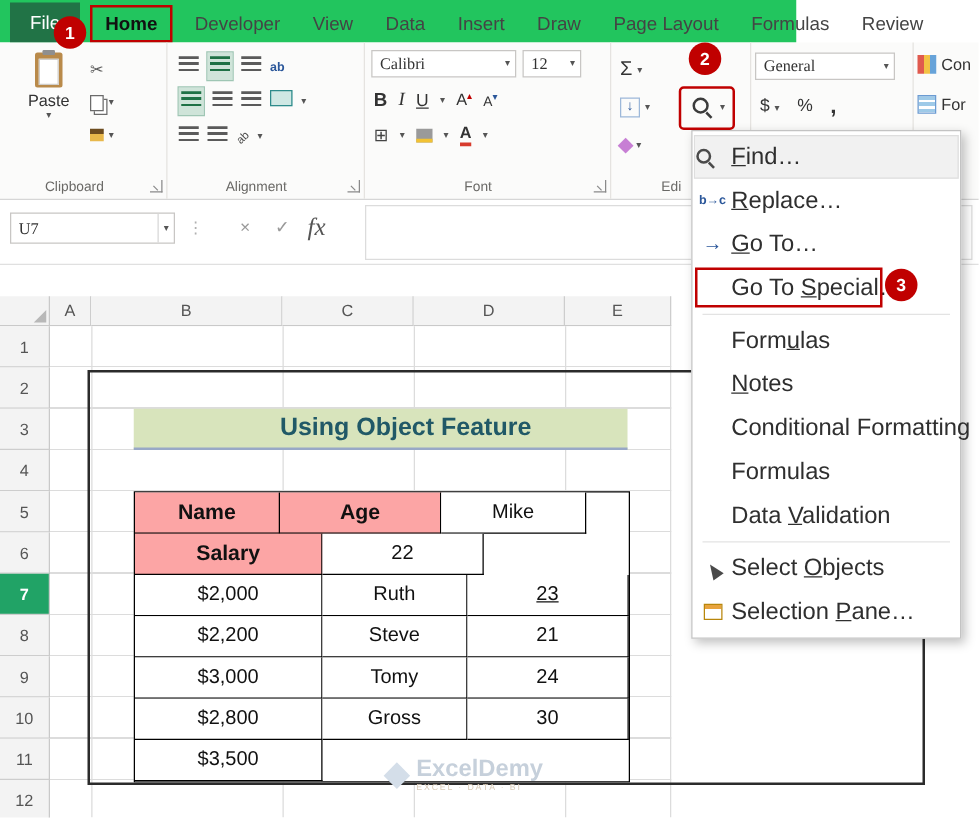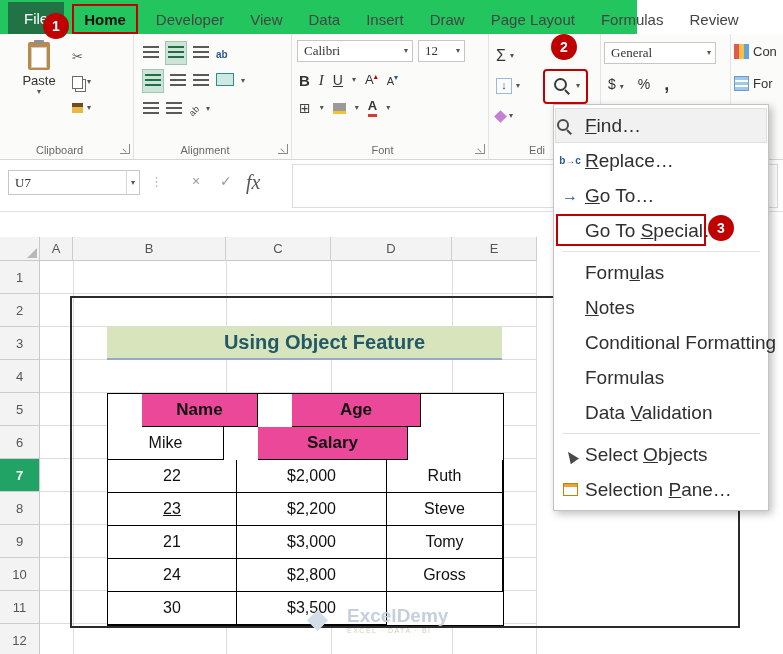--- a/index.html
+++ b/index.html
@@ -101,23 +101,23 @@
   .rowhdrs{position:absolute;left:0;top:261px;width:40px;}
   .rowh{width:40px;height:33px;box-sizing:border-box;border-right:1px solid #C9C9C9;border-bottom:1px solid #CDCDCD;background:#F3F3F3;font-size:13px;color:#555;display:flex;align-items:center;justify-content:center;}
   .rowh.sel{background:#21A366;color:#fff;font-weight:700;}
   .gridarea{position:absolute;left:40px;top:261px;width:497px;height:393px;background:repeating-linear-gradient(to bottom,#fff 0 32px,#DCDCDC 32px 33px);}
   .vline{position:absolute;top:0;bottom:0;width:1px;background:#DCDCDC;}
 
   .rect-obj{position:absolute;left:70px;top:296px;width:670px;height:332px;border:2px solid #2B2B2B;box-sizing:border-box;z-index:6;}
   .sheet-title{position:absolute;left:107px;top:327px;width:395px;height:33px;background:#D8E4BC;border-bottom:2px solid #98A8C6;box-sizing:border-box;z-index:7;display:flex;align-items:center;justify-content:center;font-size:20px;font-weight:700;color:#215967;padding-left:40px;}
   .dtable{position:absolute;left:107px;top:393px;width:397px;display:flex;flex-wrap:wrap;border:1px solid #000;box-sizing:border-box;z-index:7;background:#fff;}
   .tcell{height:33px;box-sizing:border-box;border-right:1px solid #000;border-bottom:1px solid #000;display:flex;align-items:center;justify-content:center;font-size:16px;color:#111;background:#fff;}
-  .tcell.th{background:#ec4899;font-weight:700;font-size:17px;margin-left:34px;}
-
-  .watermark{position:absolute;left:310px;top:606px;z-index:7;display:flex;align-items:center;gap:22px;}
+  .tcell.th{background:#fca5a5;font-weight:700;font-size:17px;}
+
+  .watermark{position:absolute;left:310px;top:606px;z-index:7;display:flex;align-items:center;gap:8px;}
   .wm-diamond{width:15px;height:15px;background:#D4DEE9;transform:rotate(45deg);}
   .wm-name{font-size:19px;font-weight:700;color:#C6D0DB;line-height:1;}
   .wm-tag{font-size:7px;letter-spacing:1.5px;color:#D9CBB8;margin-top:2px;}
 
   
   .menu{position:absolute;left:553px;top:104px;width:216px;background:#fff;border:1px solid #C3C3C3;box-shadow:3px 3px 8px rgba(0,0,0,.25);padding:3px 0;z-index:20;box-sizing:border-box;}
   .mitem{height:35px;display:flex;align-items:center;margin:0 1px;}
   .mitem.hover{background:#F1F1F1;box-shadow:inset 0 0 0 1px #DEDEDE;}
   .micon{width:30px;flex:0 0 30px;display:flex;align-items:center;justify-content:center;}
   .mlabel{font-size:19px;color:#2F2F2F;white-space:nowrap;}

